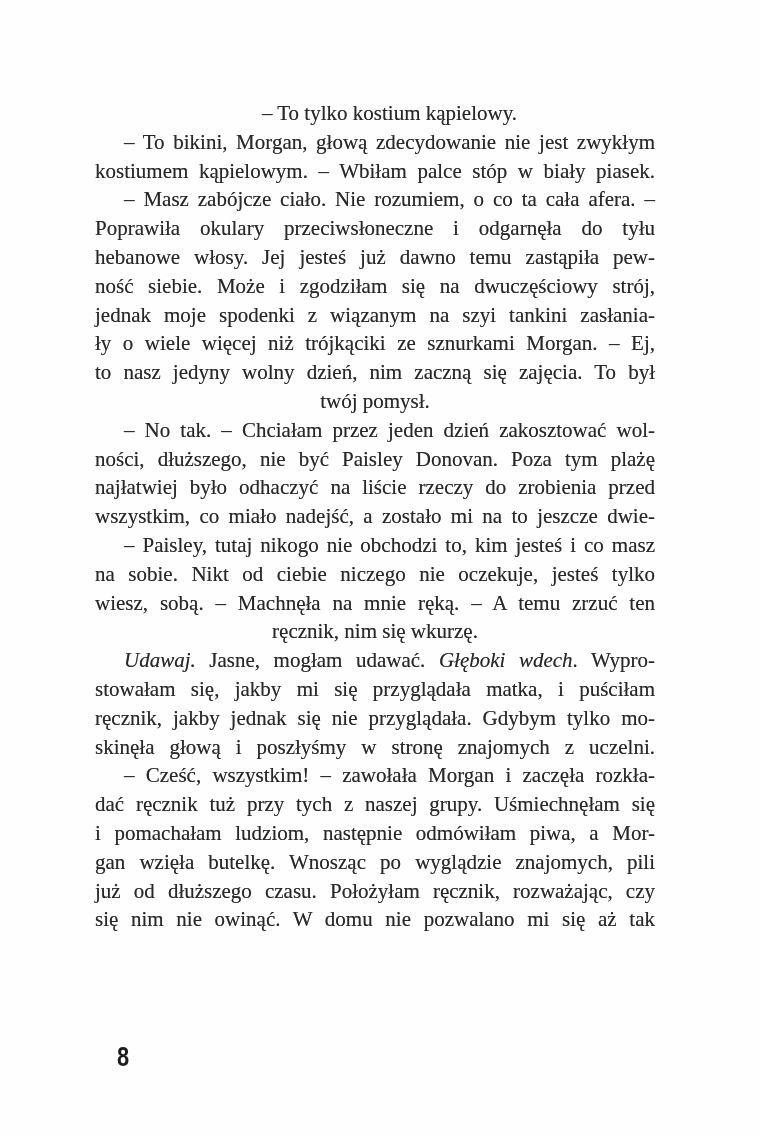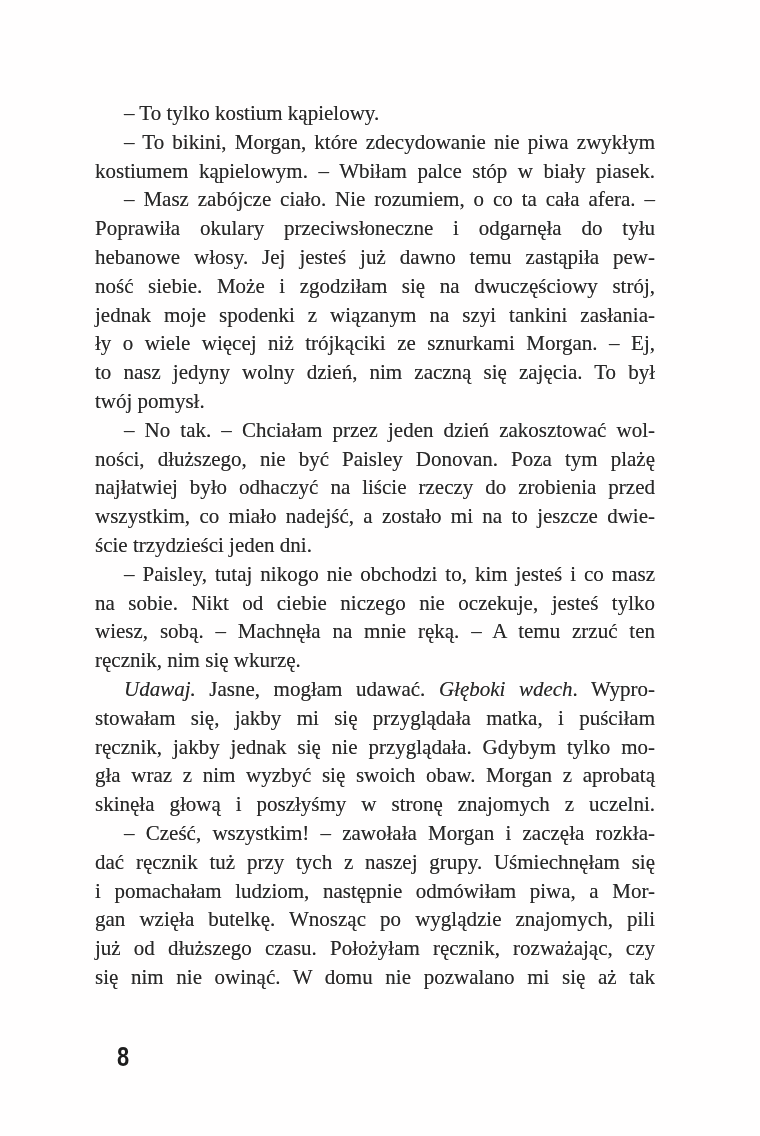--- a/index.html
+++ b/index.html
@@ -26,21 +26,21 @@
     width: 560px;
     font-size: 21px;
     line-height: 28.8px;
     color: #282828;
     text-shadow: 0 0 0.5px rgba(45,45,45,0.55);
   }
   .paragraph { margin: 0; }
   .line {
     height: 28.8px;
     white-space: normal;
-    text-align: left;
+    text-align: center;
   }
   .line.just {
     text-align: justify;
     text-align-last: justify;
   }
   .line.indent {
     text-indent: 29px;
   }
   .em { font-style: italic; }
   .page-number {
@@ -57,51 +57,49 @@
 </style>
 </head>
 <body>
 
 <div class="book-page">
   <div class="text-block">
       <div class="paragraph">
         <div class="line indent"><span>– To tylko kostium kąpielowy.</span></div>
       </div>
       <div class="paragraph">
-        <div class="line indent just"><span>– To bikini, Morgan, które zdecydowanie nie piwa zwykłym</span></div>
+        <div class="line indent just"><span>– To bikini, Morgan, głową zdecydowanie nie jest zwykłym</span></div>
         <div class="line just"><span>kostiumem kąpielowym. – Wbiłam palce stóp w biały piasek.</span></div>
       </div>
       <div class="paragraph">
         <div class="line indent just"><span>– Masz zabójcze ciało. Nie rozumiem, o co ta cała afera. –</span></div>
         <div class="line just"><span>Poprawiła okulary przeciwsłoneczne i odgarnęła do tyłu</span></div>
         <div class="line just"><span>hebanowe włosy. Jej jesteś już dawno temu zastąpiła pew-</span></div>
         <div class="line just"><span>ność siebie. Może i zgodziłam się na dwuczęściowy strój,</span></div>
         <div class="line just"><span>jednak moje spodenki z wiązanym na szyi tankini zasłania-</span></div>
         <div class="line just"><span>ły o wiele więcej niż trójkąciki ze sznurkami Morgan. – Ej,</span></div>
         <div class="line just"><span>to nasz jedyny wolny dzień, nim zaczną się zajęcia. To był</span></div>
         <div class="line"><span>twój pomysł.</span></div>
       </div>
       <div class="paragraph">
         <div class="line indent just"><span>– No tak. – Chciałam przez jeden dzień zakosztować wol-</span></div>
         <div class="line just"><span>ności, dłuższego, nie być Paisley Donovan. Poza tym plażę</span></div>
         <div class="line just"><span>najłatwiej było odhaczyć na liście rzeczy do zrobienia przed</span></div>
         <div class="line just"><span>wszystkim, co miało nadejść, a zostało mi na to jeszcze dwie-</span></div>
-        <div class="line"><span>ście trzydzieści jeden dni.</span></div>
       </div>
       <div class="paragraph">
         <div class="line indent just"><span>– Paisley, tutaj nikogo nie obchodzi to, kim jesteś i co masz</span></div>
         <div class="line just"><span>na sobie. Nikt od ciebie niczego nie oczekuje, jesteś tylko</span></div>
         <div class="line just"><span>wiesz, sobą. – Machnęła na mnie ręką. – A temu zrzuć ten</span></div>
         <div class="line"><span>ręcznik, nim się wkurzę.</span></div>
       </div>
       <div class="paragraph">
         <div class="line indent just"><span class="em">Udawaj.</span><span> Jasne, mogłam udawać. </span><span class="em">Głęboki wdech</span><span>. Wypro-</span></div>
         <div class="line just"><span>stowałam się, jakby mi się przyglądała matka, i puściłam</span></div>
         <div class="line just"><span>ręcznik, jakby jednak się nie przyglądała. Gdybym tylko mo-</span></div>
-        <div class="line just"><span>gła wraz z nim wyzbyć się swoich obaw. Morgan z aprobatą</span></div>
         <div class="line just"><span>skinęła głową i poszłyśmy w stronę znajomych z uczelni.</span></div>
       </div>
       <div class="paragraph">
         <div class="line indent just"><span>– Cześć, wszystkim! – zawołała Morgan i zaczęła rozkła-</span></div>
         <div class="line just"><span>dać ręcznik tuż przy tych z naszej grupy. Uśmiechnęłam się</span></div>
         <div class="line just"><span>i pomachałam ludziom, następnie odmówiłam piwa, a Mor-</span></div>
         <div class="line just"><span>gan wzięła butelkę. Wnosząc po wyglądzie znajomych, pili</span></div>
         <div class="line just"><span>już od dłuższego czasu. Położyłam ręcznik, rozważając, czy</span></div>
         <div class="line just"><span>się nim nie owinąć. W domu nie pozwalano mi się aż tak</span></div>
       </div>

